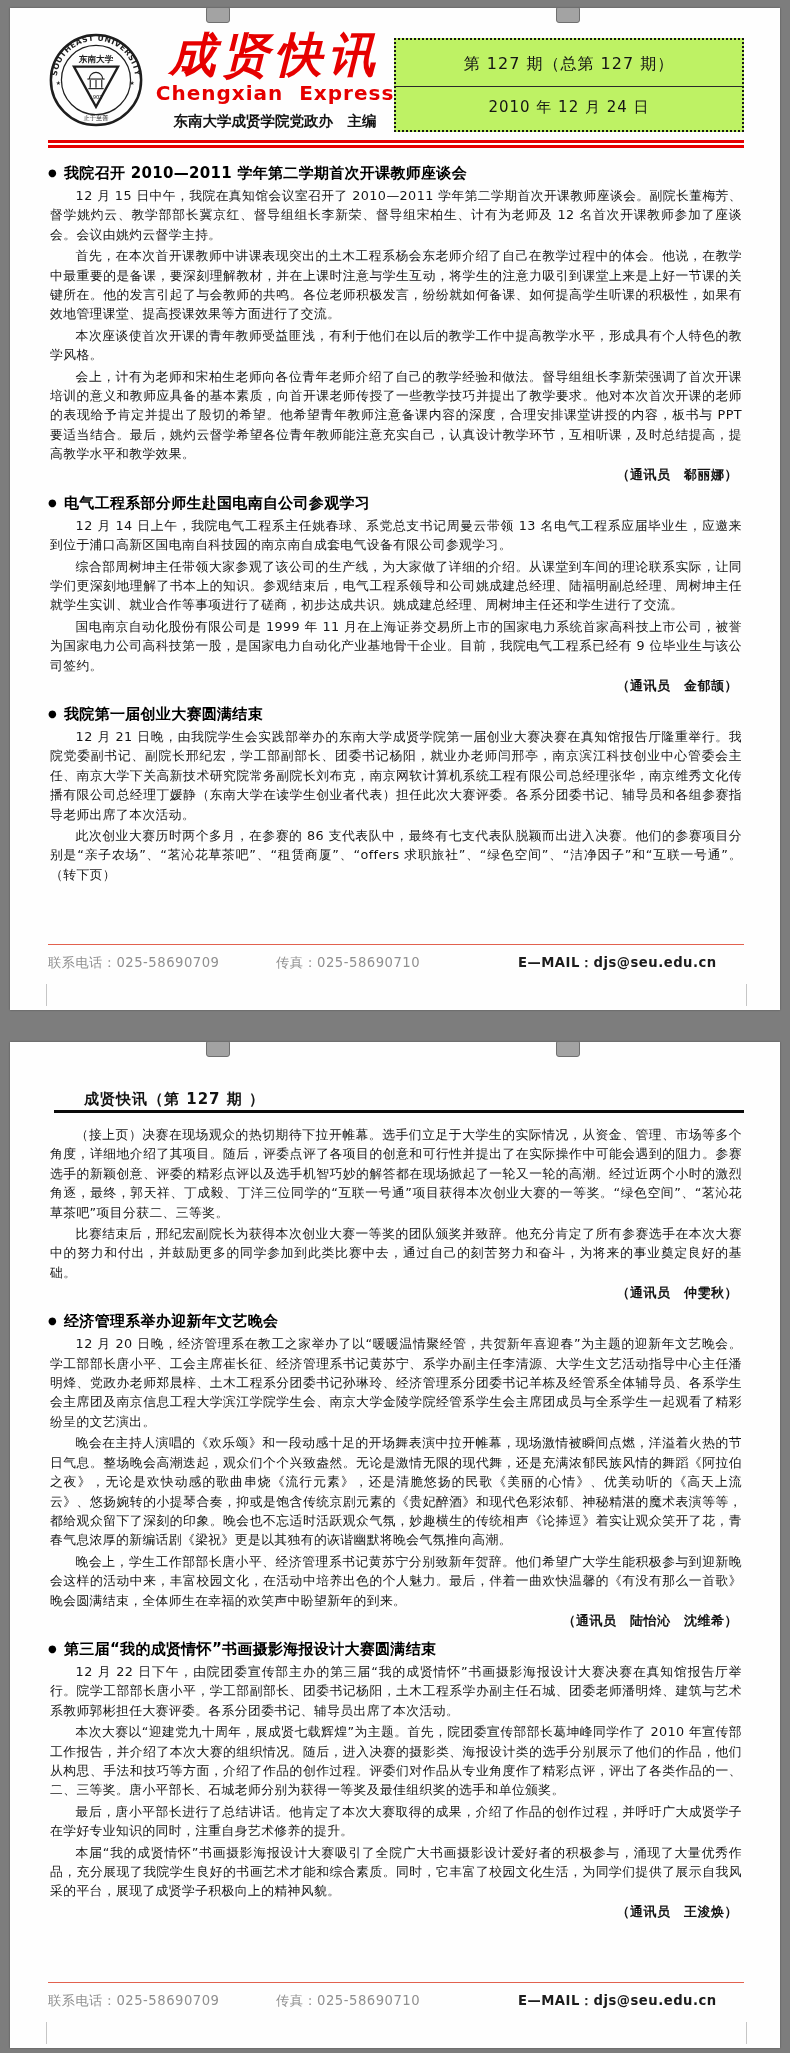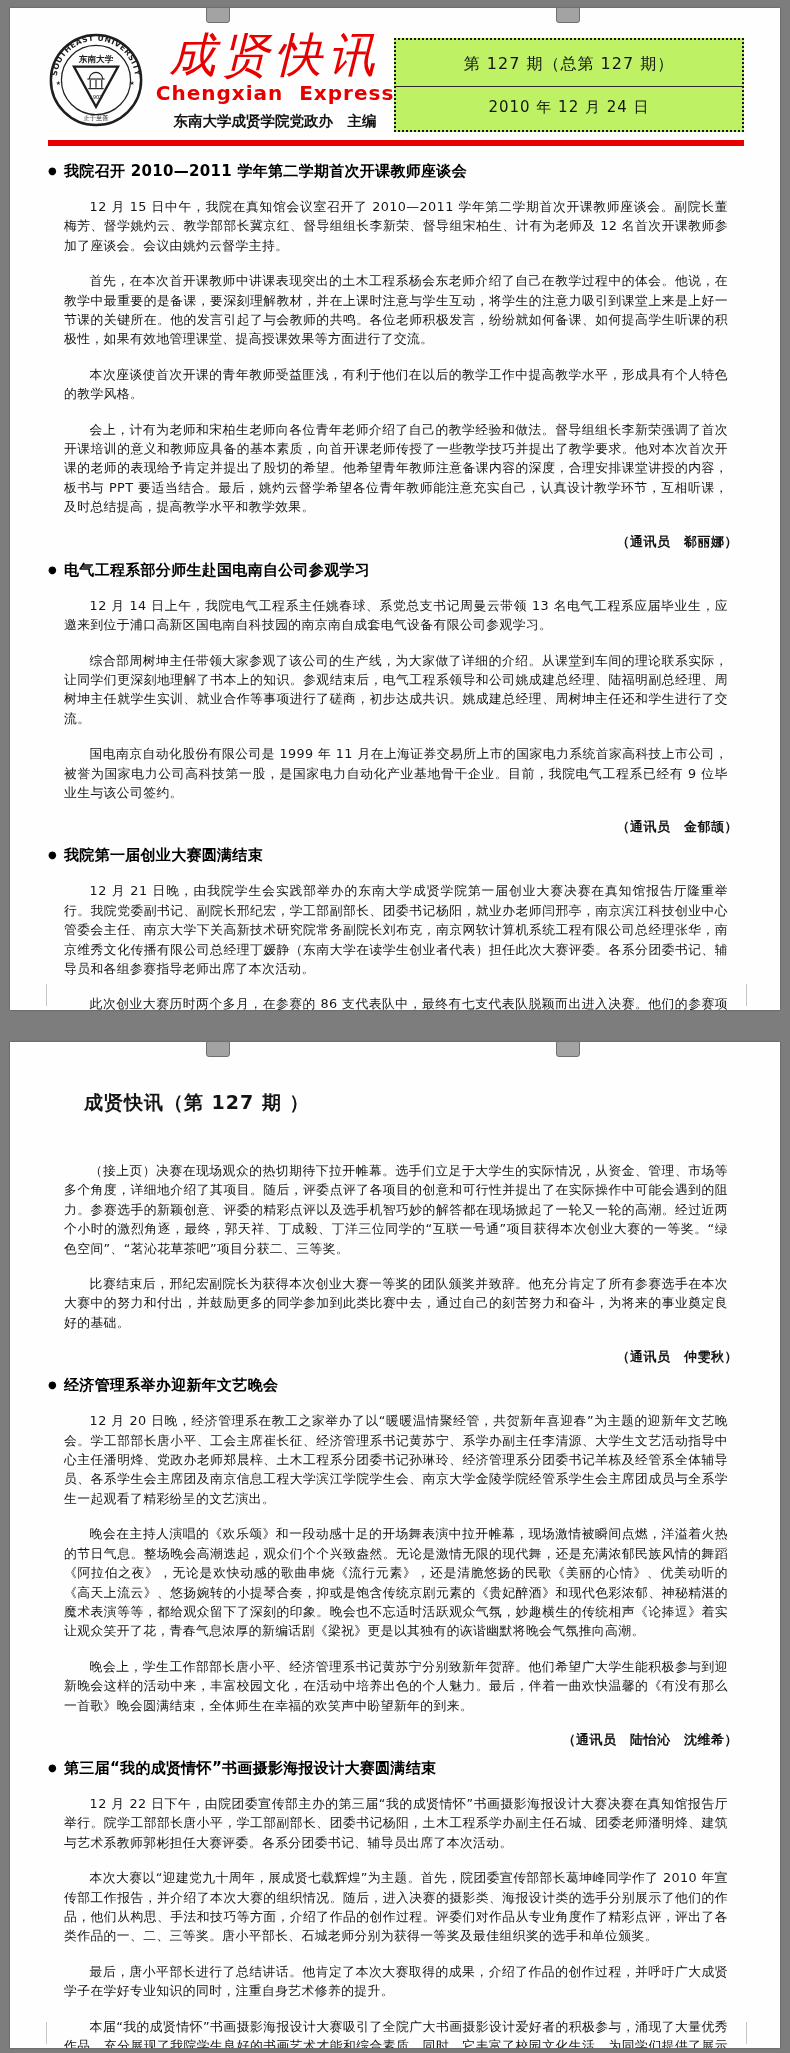--- a/index.html
+++ b/index.html
@@ -27,21 +27,21 @@
     background:#a3a3a3;border:1px solid #6f6f6f;border-radius:3px;
   }
   .clip.c1{left:196px;}
   .clip.c2{left:546px;}
 
   
   .masthead{display:flex;align-items:flex-start;margin-bottom:6px;}
   .seal{flex:0 0 auto;margin-top:2px;}
   .titles{display:flex;flex-direction:column;align-items:center;margin-left:12px;width:238px;}
   .title-cn{
-    color:#e60000;font-size:47px;font-weight:normal;font-style:italic;
+    color:#e60000;font-size:47px;font-weight:bold;font-style:italic;
     letter-spacing:6px;line-height:1.05;white-space:nowrap;
   }
   .title-en{
     color:#e60000;font-size:20px;font-weight:bold;letter-spacing:1px;
     margin-top:2px;white-space:pre;
   }
   .editor-line{font-size:14.5px;font-weight:bold;margin-top:7px;white-space:pre;text-align:center;}
   .issue-box{
     margin-left:auto;margin-top:8px;width:372px;
     border:2px dotted #151515;text-align:center;background:#bef264;
@@ -55,30 +55,30 @@
     margin:2px 0 8px;
   }
 
   
   .article h2{
     font-size:15px;font-weight:bold;margin:8px 0 3px;color:#000;
     letter-spacing:0.3px;
   }
   .bullet{font-size:10px;vertical-align:2px;margin-right:7px;}
   .para{
-    margin:16px;font-size:12.8px;line-height:19.4px;letter-spacing:0.4px;
+    margin:2px;font-size:12.8px;line-height:19.4px;letter-spacing:0.4px;
     text-indent:2em;text-align:justify;color:#161616;
   }
   .byline{
     margin:2px 6px 2px 0;font-size:13px;font-weight:bold;text-align:right;
     letter-spacing:0.5px;
   }
 
   
-  .p2-header{font-size:19px;font-weight:bold;margin:0 0 19px 36px;letter-spacing:1px;}
+  .p2-header{font-size:15px;font-weight:bold;margin:0 0 1px 36px;letter-spacing:1px;}
   .black-rule{height:3px;background:#0a0a0a;margin:0 0 10px 6px;}
 
   
   .page-footer{margin-top:auto;padding-bottom:26px;}
   .footer-line{border-top:1px solid #e2614e;margin-bottom:9px;}
   .contact-row{display:flex;font-size:13.2px;letter-spacing:0.5px;}
   .contact-gray{color:#8f8f8f;}
   .c-phone{flex:0 0 228px;}
   .c-fax{flex:0 0 242px;}
   .c-email{font-weight:bold;color:#1c1c1c;}

